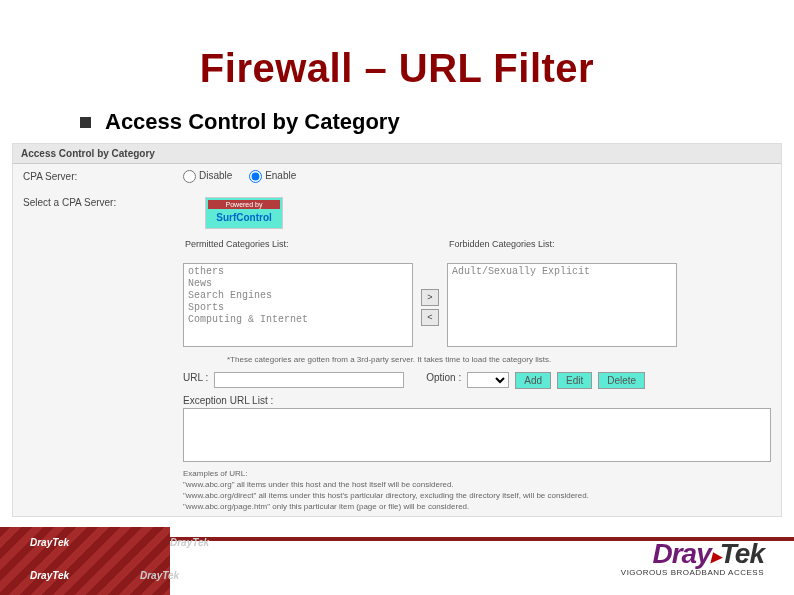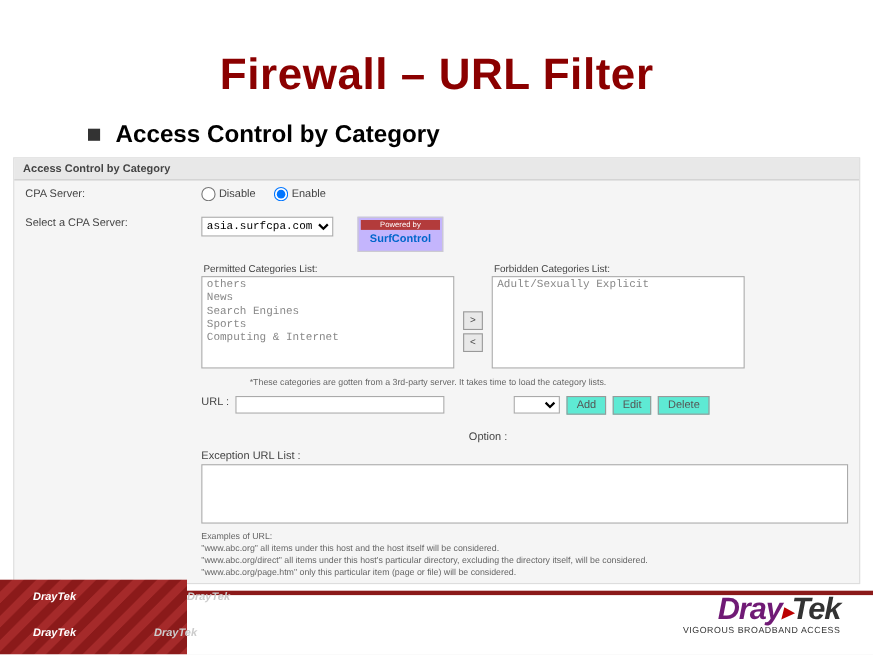--- a/index.html
+++ b/index.html
@@ -12,26 +12,26 @@
 .panel-header { background: #e8e8e8; padding: 4px 8px; font-weight: bold; border-bottom: 1px solid #ccc; }
 .panel-body { padding: 6px 10px 4px 10px; }
 .row { display: flex; align-items: center; margin-bottom: 6px; }
 .row-label { width: 160px; flex-shrink: 0; font-size: 10px; }
 .radio-group label { margin-right: 14px; font-size: 10px; }
 .radio-group input { margin-right: 3px; vertical-align: middle; }
 .server-row { display: flex; align-items: flex-start; }
 .select-box { font-family: 'Courier New', monospace; font-size: 10px; width: 120px; height: 18px; border: 1px solid #aaa; background: #fff; }
 .links-col { margin-left: 56px; }
 .link-red { color: #b02; text-decoration: underline; font-size: 9px; display: block; line-height: 13px; cursor: pointer; }
-.powered-badge { border: 1px solid #ccc; background: #c4b5fd; padding: 2px; font-size: 8px; margin-left: 22px; width: 78px; text-align: center; }
+.powered-badge { border: 1px solid #ccc; background: #5eead4; padding: 2px; font-size: 8px; margin-left: 22px; width: 78px; text-align: center; }
 .powered-top { background: #b33b3b; color: #fff; font-size: 7px; padding: 1px 0; }
 .powered-logo { color: #0066cc; font-weight: bold; font-size: 10px; padding: 3px 0; }
 .cats-area { display: flex; margin-top: 10px; margin-left: 0px; }
 .listcol { display: flex; flex-direction: column; }
-.listcol-label { font-size: 9px; margin-bottom: 2px; padding-left: 2px; }
+.listcol-label { font-size: 9px; margin-bottom: 14px; padding-left: 2px; }
 .listbox { width: 230px; height: 84px; border: 1px solid #aaa; background: #fff; font-family: 'Courier New', monospace; font-size: 10px; color: #888; padding: 2px 4px; overflow: hidden; }
 .listbox div { line-height: 12px; }
 .arrows { display: flex; flex-direction: column; justify-content: center; gap: 3px; margin: 0 8px; margin-top: 28px; }
 .arrowbtn { width: 18px; height: 17px; border: 1px solid #999; background: #e8e8e8; font-size: 9px; line-height: 15px; text-align: center; cursor: pointer; }
 .note { font-size: 8px; color: #666; margin-top: 8px; margin-bottom: 8px; padding-left: 0; margin-left: 44px; }
 .url-row { display: flex; gap: 6px; margin-top: 4px; font-size: 10px; }
 .url-row .lbl { font-size: 10px; }
 .url-input { width: 190px; height: 16px; border: 1px solid #aaa; background: #fff; font-size: 10px; }
 .opt-select { width: 42px; height: 16px; border: 1px solid #aaa; background: #fff; font-size: 9px; }
 .btn { height: 17px; padding: 0 8px; border: 1px solid #999; background: #5eead4; font-size: 10px; cursor: pointer; color: #555; }
@@ -69,23 +69,20 @@
     <div class="row">
       <div class="row-label">CPA Server:</div>
       <div class="radio-group">
         <label><input type="radio" name="cpa" style=""><span>Disable</span></label>
         <label><input type="radio" name="cpa" checked="" style=""><span>Enable</span></label>
       </div>
     </div>
 
     <div class="server-row" style="margin-top:14px;">
       <div class="row-label">Select a CPA Server:</div>
-      <select class="select-box">
-        <option>asia.surfcpa.com</option>
-      </select>
       <div class="powered-badge">
         <div class="powered-top">Powered by</div>
         <div class="powered-logo">SurfControl</div>
       </div>
     </div>
 
     <div style="padding-left:160px;">
       <div class="cats-area">
         <div class="listcol">
           <div class="listcol-label">Permitted Categories List:</div>
@@ -107,21 +104,21 @@
             <div>Adult/Sexually Explicit</div>
           </div>
         </div>
       </div>
 
       <div class="note">*These categories are gotten from a 3rd-party server. It takes time to load the category lists.</div>
 
       <div class="url-row">
         <span class="lbl">URL :</span>
         <input class="url-input" type="text" style="">
-        <span class="lbl" style="margin-left:16px;margin-top:32px;">Option :</span>
+        <span class="lbl" style="margin-left:16px;">Option :</span>
         <select class="opt-select"><option></option></select>
         <button class="btn">Add</button>
         <button class="btn">Edit</button>
         <button class="btn">Delete</button>
       </div>
 
       <div class="exc-label">Exception URL List :</div>
     </div>
     <div class="exc-box" style="margin-left:160px;"></div>
 

